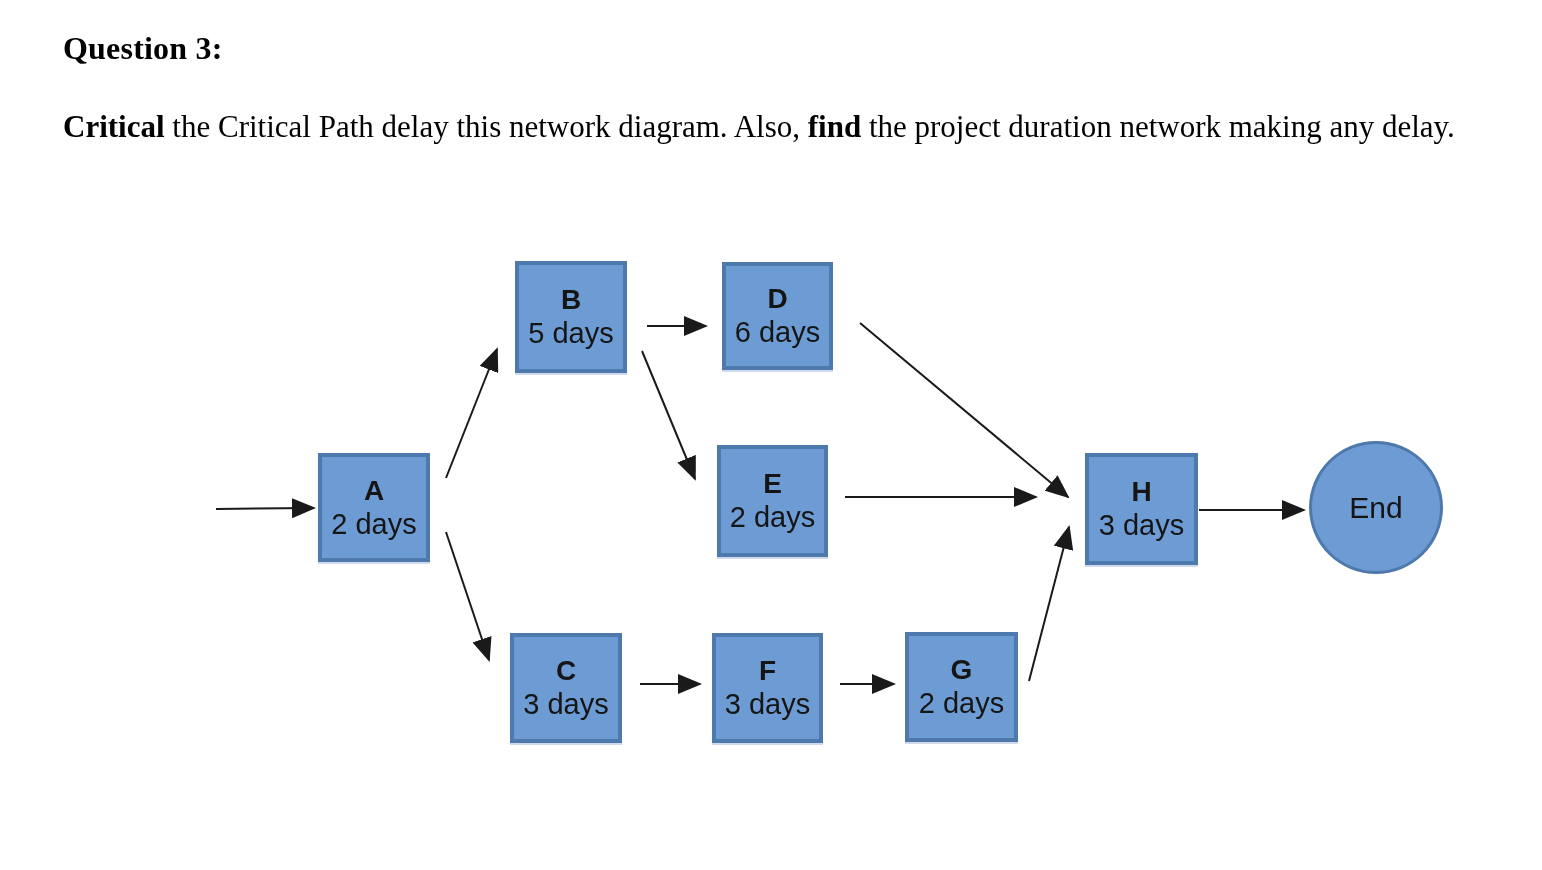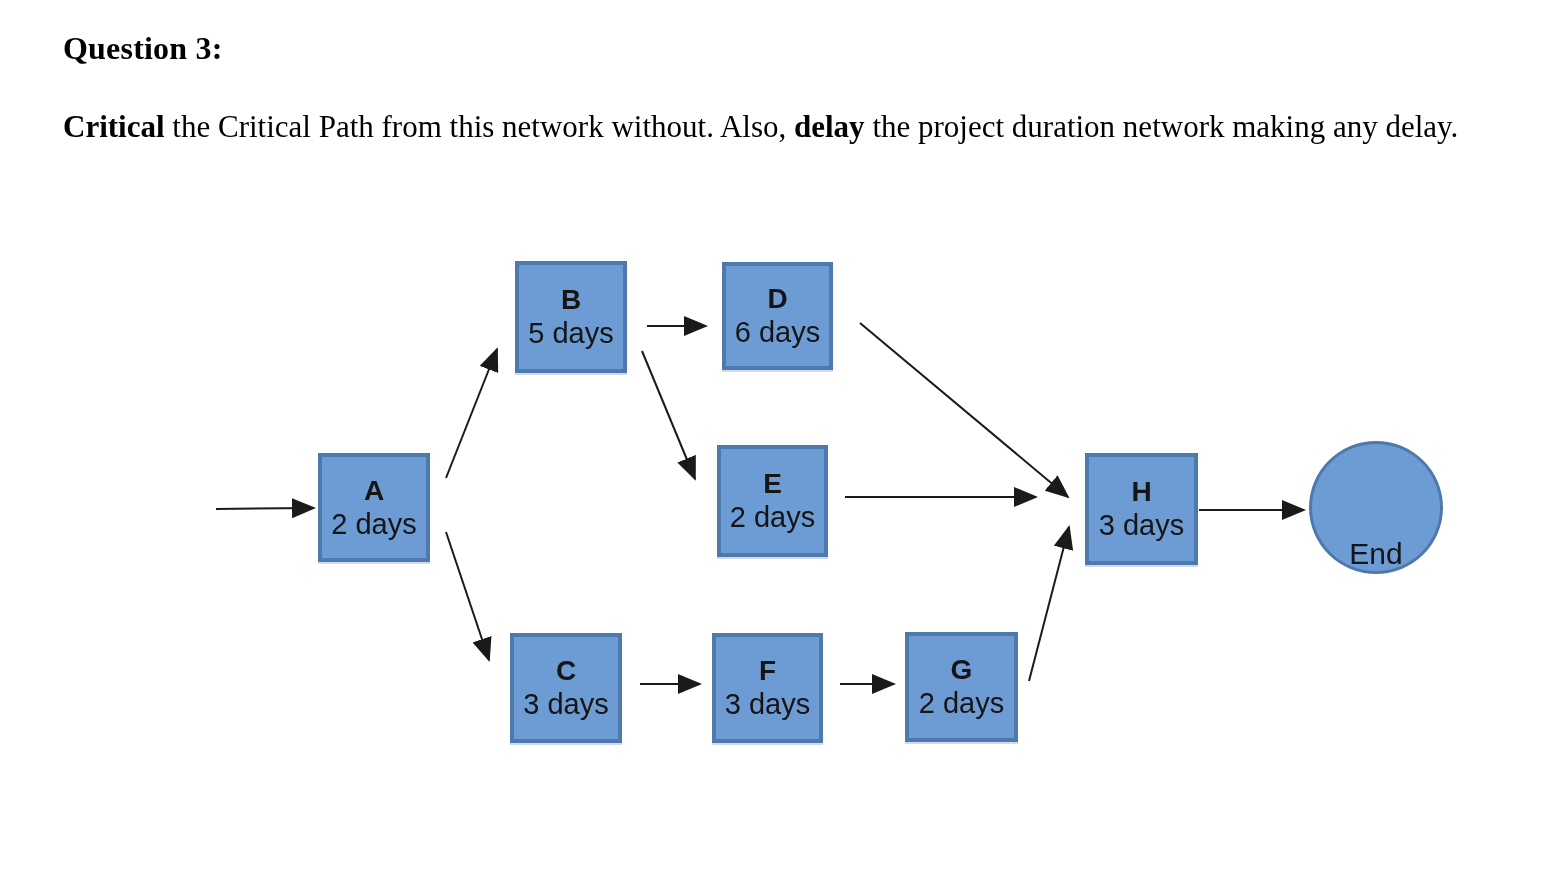--- a/index.html
+++ b/index.html
@@ -79,30 +79,30 @@
   
   #node-start { left: 75px;   top: 445px; width: 140px; height: 127px; }
   #node-a     { left: 318px;  top: 453px; width: 112px; height: 109px; }
   #node-b     { left: 515px;  top: 261px; width: 112px; height: 112px; }
   #node-c     { left: 510px;  top: 633px; width: 112px; height: 110px; }
   #node-d     { left: 722px;  top: 262px; width: 111px; height: 108px; }
   #node-e     { left: 717px;  top: 445px; width: 111px; height: 112px; }
   #node-f     { left: 712px;  top: 633px; width: 111px; height: 110px; }
   #node-g     { left: 905px;  top: 632px; width: 113px; height: 110px; }
   #node-h     { left: 1085px; top: 453px; width: 113px; height: 112px; }
-  #node-end   { left: 1309px; top: 441px; width: 134px; height: 133px; justify-content: flex-end; }
+  #node-end   { left: 1309px; top: 441px; width: 134px; height: 133px; }
 </style>
 </head>
 <body>
 
 <div class="page">
 
   <div class="q-title">Question 3:</div>
 
-  <div class="q-prompt"><span class="b">Critical</span><span> the Critical Path from this network without. Also, </span><span class="b">delay</span><span> the project duration network making any delay.</span></div>
+  <div class="q-prompt"><span class="b">Critical</span><span> the Critical Path delay this network diagram. Also, </span><span class="b">find</span><span> the project duration network making any delay.</span></div>
 
   <svg class="arrow-layer" width="1542" height="870" viewBox="0 0 1542 870" xmlns="http://www.w3.org/2000/svg">
     <defs>
       <marker id="ah" viewBox="0 0 12 10" markerWidth="24" markerHeight="20" refX="11" refY="5" orient="auto" markerUnits="userSpaceOnUse">
         <path d="M0,0 L12,5 L0,10 Z" fill="#1A1A1A"></path>
       </marker>
     </defs>
     <g stroke="#1A1A1A" stroke-width="2" fill="none">
       <line x1="216" y1="509" x2="314" y2="508" marker-end="url(#ah)"></line>
       <line x1="446" y1="478" x2="497" y2="349" marker-end="url(#ah)"></line>

